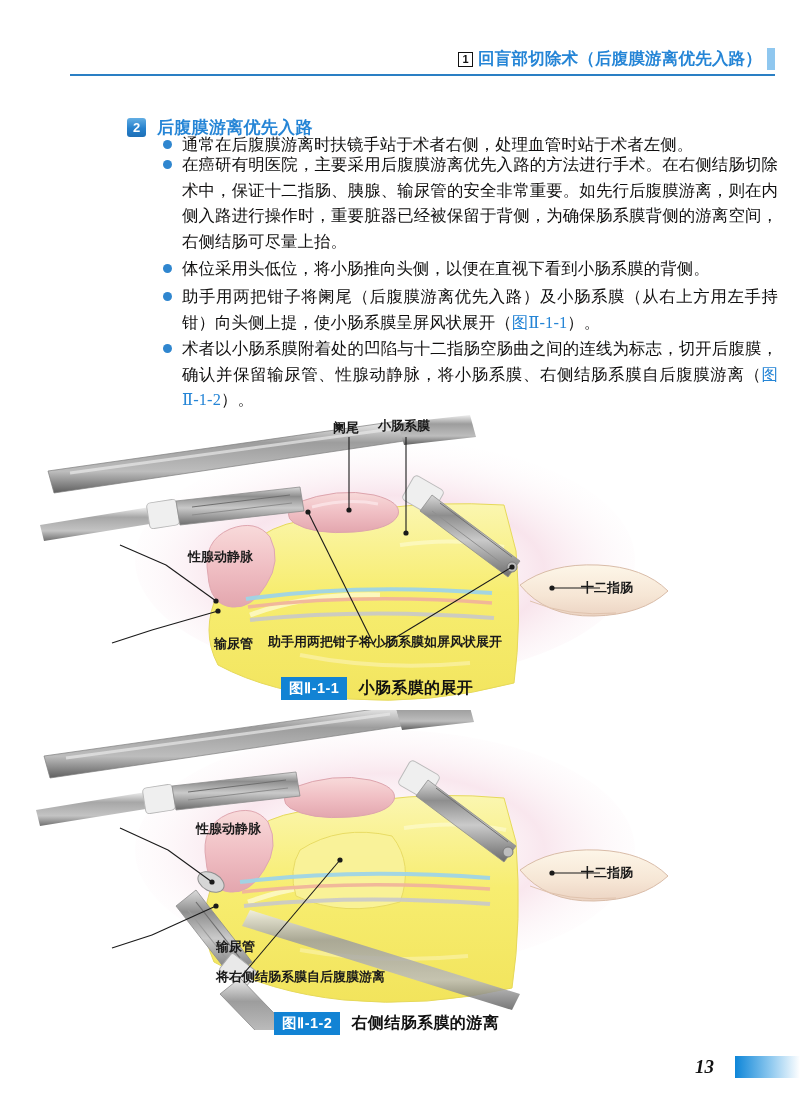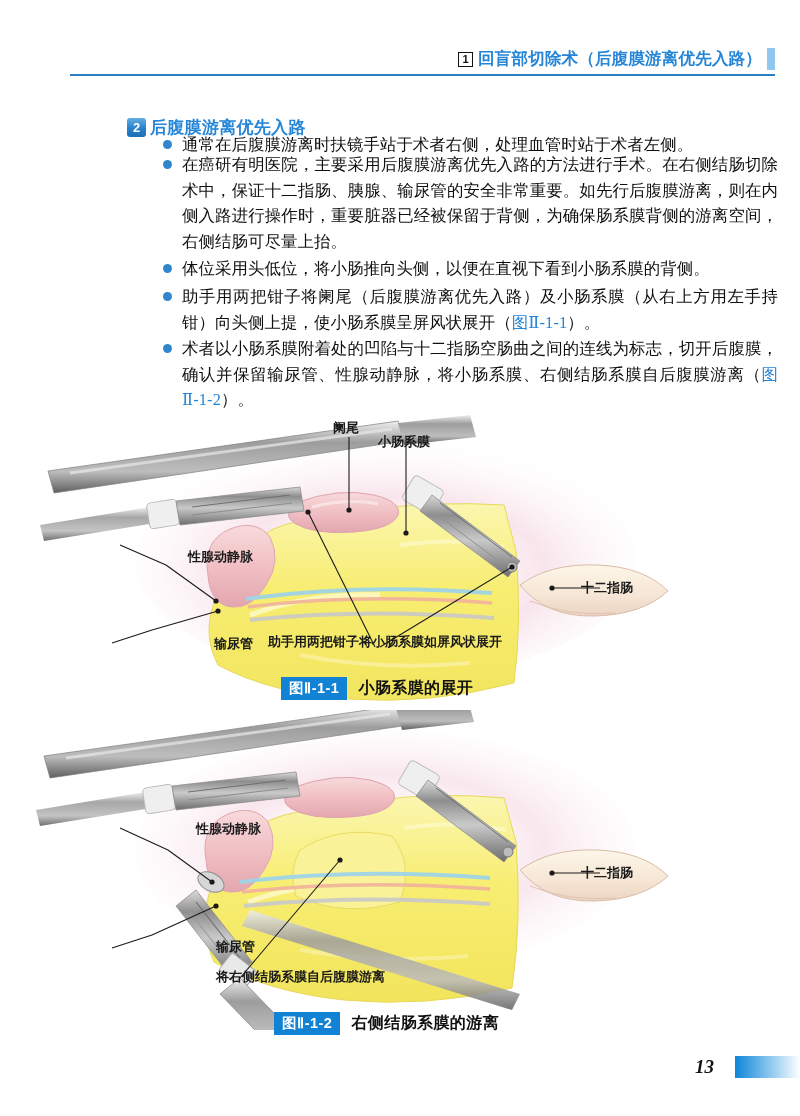--- a/index.html
+++ b/index.html
@@ -114,21 +114,21 @@
     color: #fff;
     font-family: "Liberation Sans", sans-serif;
     font-size: 13px;
     font-weight: 700;
     display: flex;
     align-items: center;
     justify-content: center;
     line-height: 1;
   }
   .sec-title {
-    margin-left: 4px;
+    margin-left: 11px;
     font-family: "Liberation Sans", sans-serif;
     font-size: 17px;
     font-weight: 700;
     color: #2585d6;
     letter-spacing: .3px;
     white-space: nowrap;
   }
 
   .figref { color: #2585d6; }
 
@@ -348,21 +348,21 @@
       <circle cx="406" cy="118" r="2.6"></circle>
       <circle cx="216" cy="186" r="2.6"></circle>
       <circle cx="218" cy="196" r="2.6"></circle>
       <circle cx="552" cy="173" r="2.6"></circle>
       <circle cx="308" cy="97" r="2.6"></circle>
       <circle cx="512" cy="152" r="2.6"></circle>
     </g>
   </svg>
 
   <span class="fig-label" style="left:333px; top:6px;">阑尾</span>
-  <span class="fig-label" style="left:378px; top:20px;">小肠系膜</span>
+  <span class="fig-label" style="left:378px; top:4px;">小肠系膜</span>
   <span class="fig-label" style="left:188px; top:135px;">性腺动静脉</span>
   <span class="fig-label" style="left:214px; top:222px;">输尿管</span>
   <span class="fig-label" style="left:581px; top:166px;">十二指肠</span>
   <span class="fig-label" style="left:268px; top:220px;">助手用两把钳子将小肠系膜如屏风状展开</span>
 
   <div class="caption" style="left:281px; top:262px;">
     <span class="cap-tag">图Ⅱ-1-1</span>
     <span class="cap-text">小肠系膜的展开</span>
   </div>
 </div>

